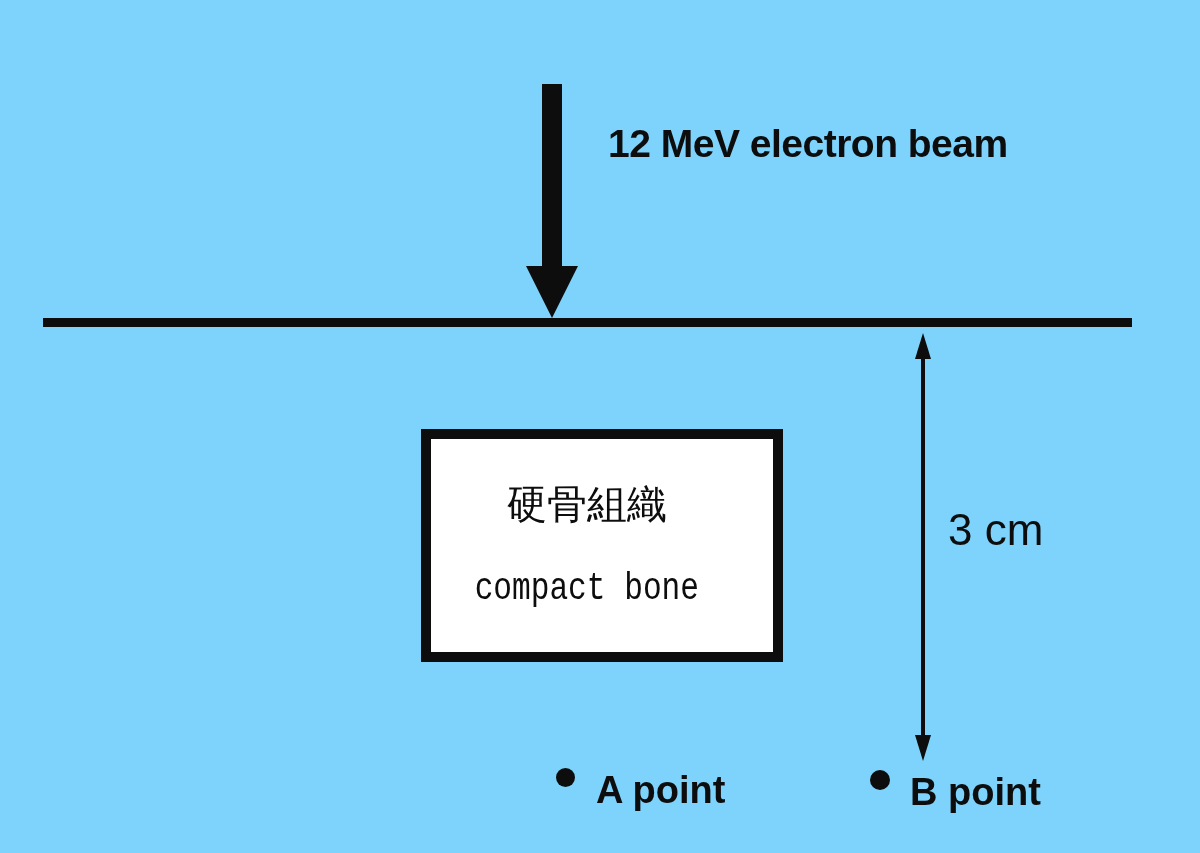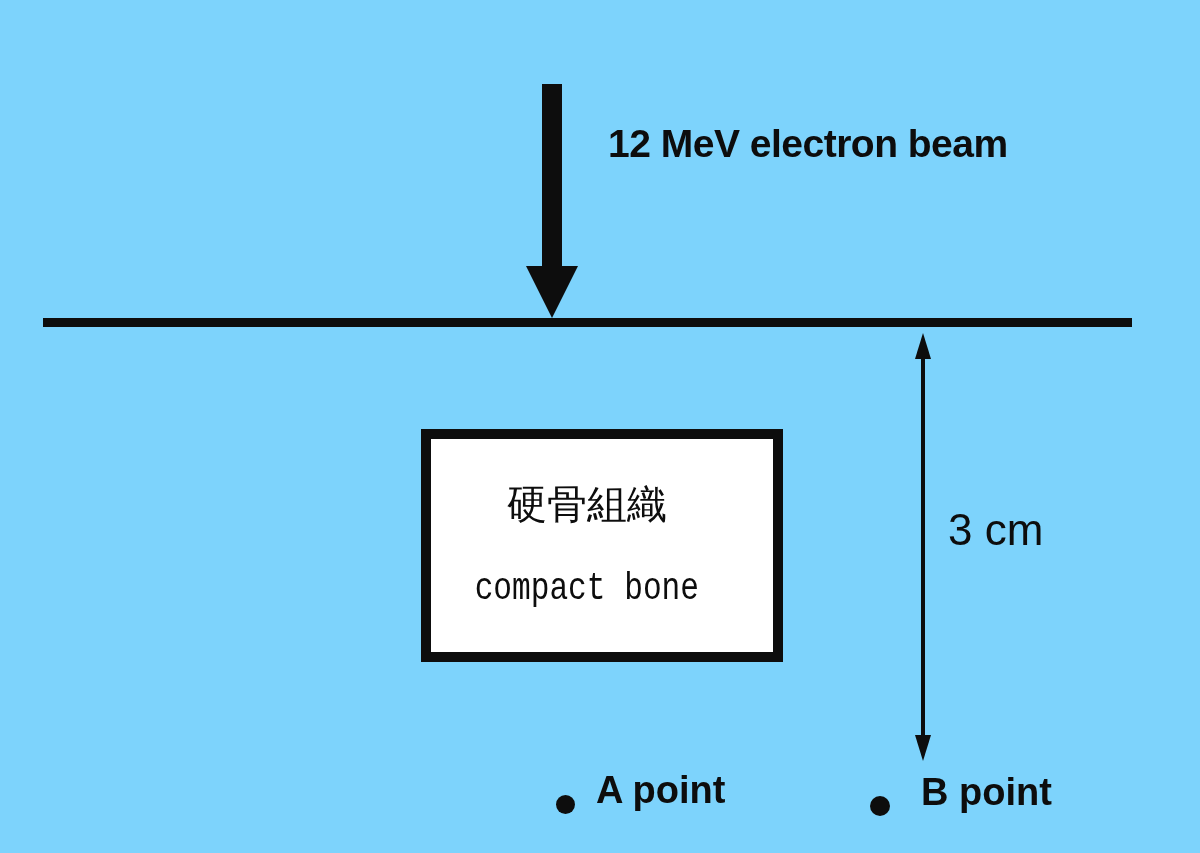--- a/index.html
+++ b/index.html
@@ -101,24 +101,24 @@
     top: 505px;
     font-size: 44px;
     font-weight: normal;
     white-space: nowrap;
   }
 
   
   .point {
     position: absolute;
     display: flex;
-    align-items: flex-end;
+    align-items: flex-start;
   }
   .point-a { left: 556px; top: 768px; gap: 21px; }
-  .point-b { left: 870px; top: 770px; gap: 31px; }
+  .point-b { left: 870px; top: 770px; gap: 20px; }
   .dot {
     width: 19px;
     height: 19px;
     border-radius: 50%;
     background: #0d0d0d;
     flex: 0 0 auto;
   }
   .point-b .dot { width: 20px; height: 20px; }
   .point-label {
     font-size: 38px;

